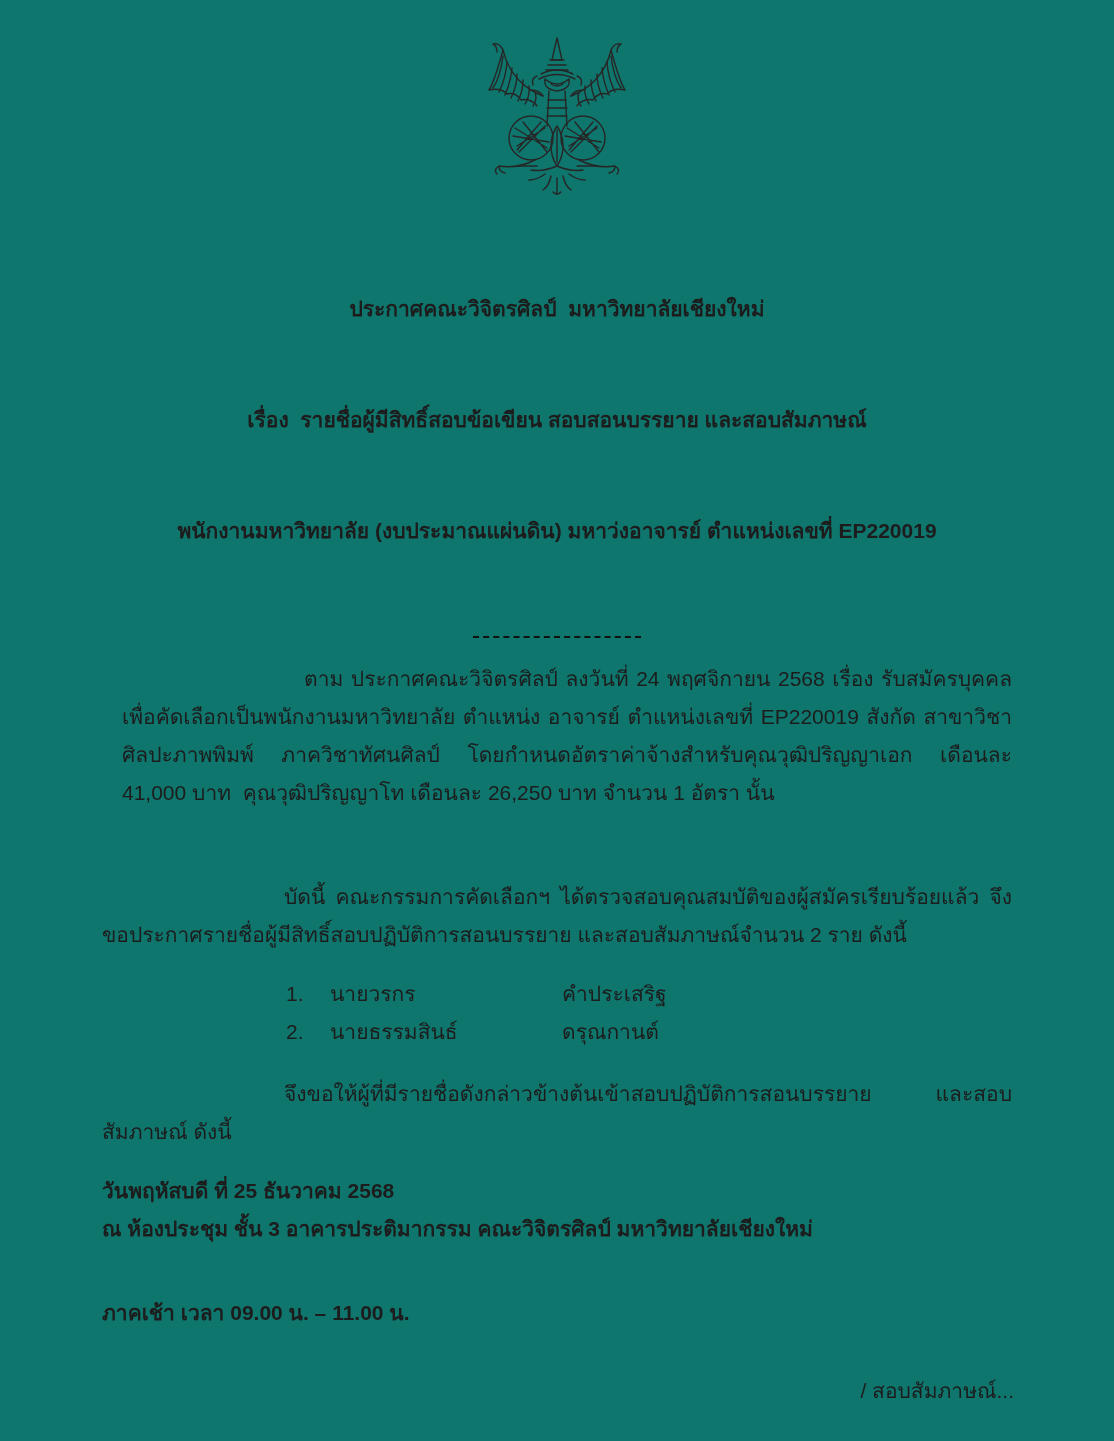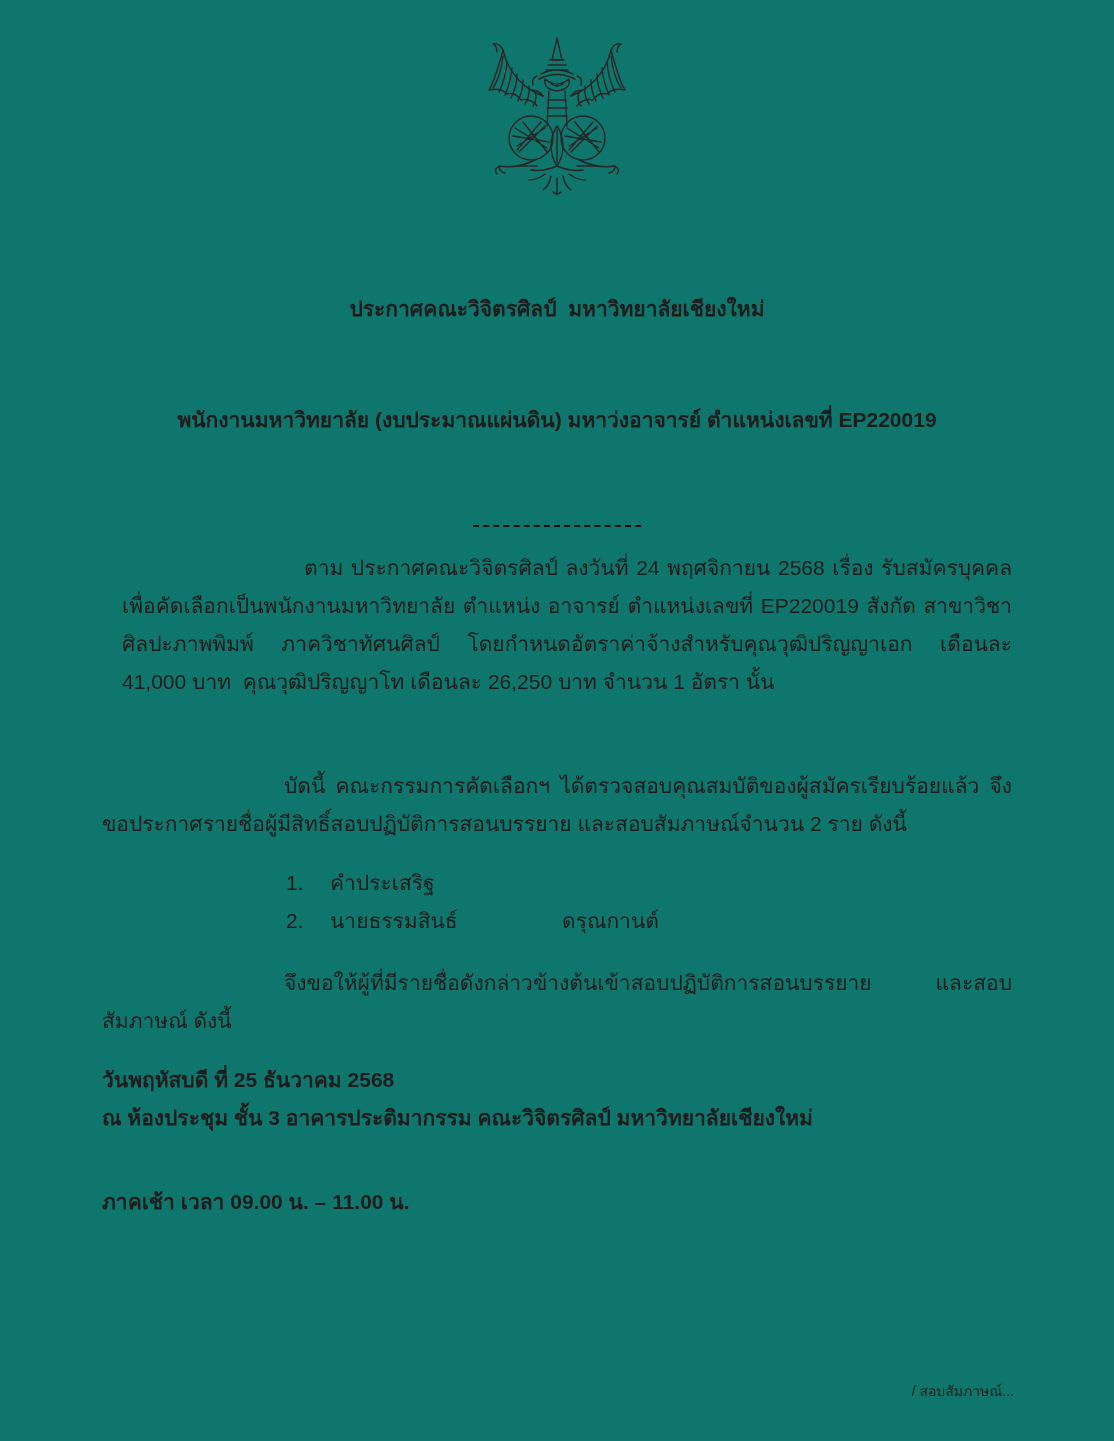--- a/index.html
+++ b/index.html
@@ -57,21 +57,21 @@
   }
   .session-header {
     font-weight:bold;
     margin-top:46px;
     white-space:pre-wrap;
   }
   .footer-note {
     position:absolute;
     top:1372px;
     right:100px;
-    font-size:14px;
+    font-size:21px;
     white-space:pre-wrap;
     text-align:center;
   }
   .emblem-svg { display:block; }
 </style>
 </head>
 <body>
 
 <div class="page">
 
@@ -116,32 +116,34 @@
       <path d="M66 140 q-8 6 -16 6 M90 140 q8 6 16 6"></path>
       <path d="M72 142 q-2 10 -8 14 M84 142 q2 10 8 14 M78 144 v16"></path>
       <path d="M74 158 q4 4 8 0"></path>
     </svg>
   </div>
 
   <div class="content">
 
     <div class="title-block">
       <div>ประกาศคณะวิจิตรศิลป์  มหาวิทยาลัยเชียงใหม่</div>
+      <div>เรื่อง  รายชื่อผู้มีสิทธิ์สอบข้อเขียน สอบสอนบรรยาย และสอบสัมภาษณ์</div>
       <div>พนักงานมหาวิทยาลัย (งบประมาณแผ่นดิน) มหาว่งอาจารย์ ตำแหน่งเลขที่ EP220019</div>
     </div>
 
     <div class="divider"></div>
 
     <p class="para p1">ตาม ประกาศคณะวิจิตรศิลป์ ลงวันที่ 24 พฤศจิกายน 2568 เรื่อง รับสมัครบุคคลเพื่อคัดเลือกเป็นพนักงานมหาวิทยาลัย ตำแหน่ง อาจารย์ ตำแหน่งเลขที่ EP220019 สังกัด สาขาวิชาศิลปะภาพพิมพ์ ภาควิชาทัศนศิลป์ โดยกำหนดอัตราค่าจ้างสำหรับคุณวุฒิปริญญาเอก เดือนละ 41,000 บาท  คุณวุฒิปริญญาโท เดือนละ 26,250 บาท จำนวน 1 อัตรา นั้น</p>
 
     <p class="para p2">บัดนี้ คณะกรรมการคัดเลือกฯ ได้ตรวจสอบคุณสมบัติของผู้สมัครเรียบร้อยแล้ว จึงขอประกาศรายชื่อผู้มีสิทธิ์สอบปฏิบัติการสอนบรรยาย และสอบสัมภาษณ์จำนวน 2 ราย ดังนี้</p>
 
     <div class="candidate-list">
       <div class="candidate-row">
         <span class="candidate-no">1.</span>
+        <span class="candidate-first">นายวรกร</span>
         <span class="candidate-last">คำประเสริฐ</span>
       </div>
       <div class="candidate-row">
         <span class="candidate-no">2.</span>
         <span class="candidate-first">นายธรรมสินธ์</span>
         <span class="candidate-last">ดรุณกานต์</span>
       </div>
     </div>
 
     <p class="para p3">จึงขอให้ผู้ที่มีรายชื่อดังกล่าวข้างต้นเข้าสอบปฏิบัติการสอนบรรยาย และสอบสัมภาษณ์ ดังนี้</p>

